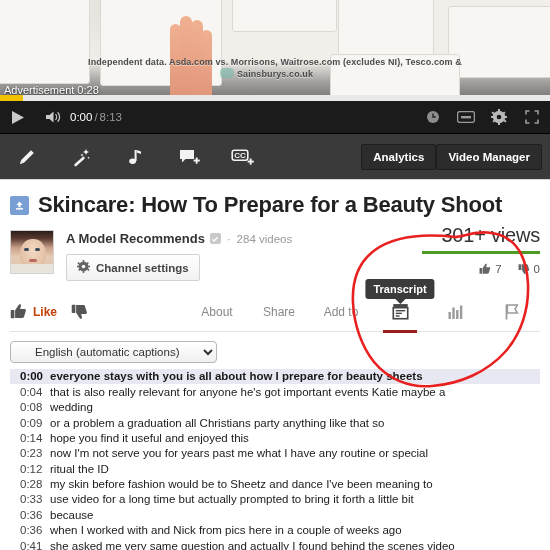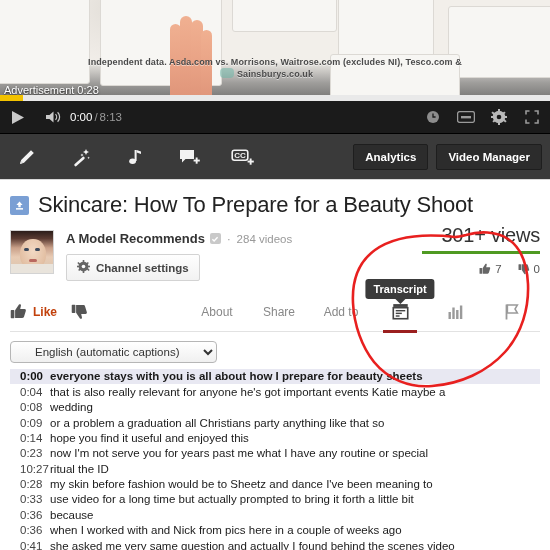--- a/index.html
+++ b/index.html
@@ -130,21 +130,21 @@
     width: 550px; height: 46px;
     background: #3a3a3a;
     border-bottom: 1px solid #d8d8d8;
     display: flex; align-items: center;
   }
   .edit-icon {
     width: 54px; height: 44px;
     display: flex; align-items: center; justify-content: center;
     cursor: pointer;
   }
-  .edit-actions { margin-left: auto; display: flex; gap: 8px; padding-right: 8px; padding-left: 15px; }
+  .edit-actions { margin-left: auto; display: flex; padding-right: 8px; padding-left: 15px; }
   .dark-btn {
     background: #2c2c2c;
     border: 1px solid #1e1e1e;
     border-radius: 2px;
     color: #fff;
     font-size: 11.5px; font-weight: bold;
     padding: 6px 11px;
     cursor: pointer;
     white-space: nowrap;
   }
@@ -159,21 +159,21 @@
   }
   .upload-badge {
     width: 19px; height: 19px;
     background: #7a9fd4;
     border-radius: 2px;
     display: flex; align-items: center; justify-content: center;
     flex: none;
   }
   .video-title {
     font-size: 22px; color: #222;
-    font-weight: normal;
+    font-weight: bold;
     letter-spacing: -.2px;
     white-space: nowrap;
   }
 
   
   .channel-row {
     display: flex;
     padding-top: 6px;
     position: relative;
   }
@@ -638,21 +638,21 @@
         </div>
         <div class="tr-line">
           <span class="tr-time">0:14</span>
           <span class="tr-text">hope you find it useful and enjoyed this</span>
         </div>
         <div class="tr-line">
           <span class="tr-time">0:23</span>
           <span class="tr-text">now I'm not serve you for years past me what I have any routine or special</span>
         </div>
         <div class="tr-line">
-          <span class="tr-time">10:27</span>
+          <span class="tr-time">0:12</span>
           <span class="tr-text">ritual the ID</span>
         </div>
         <div class="tr-line">
           <span class="tr-time">0:28</span>
           <span class="tr-text">my skin before fashion would be to Sheetz and dance I've been meaning to</span>
         </div>
         <div class="tr-line">
           <span class="tr-time">0:33</span>
           <span class="tr-text">use video for a long time but actually prompted to bring it forth a little bit</span>
         </div>

